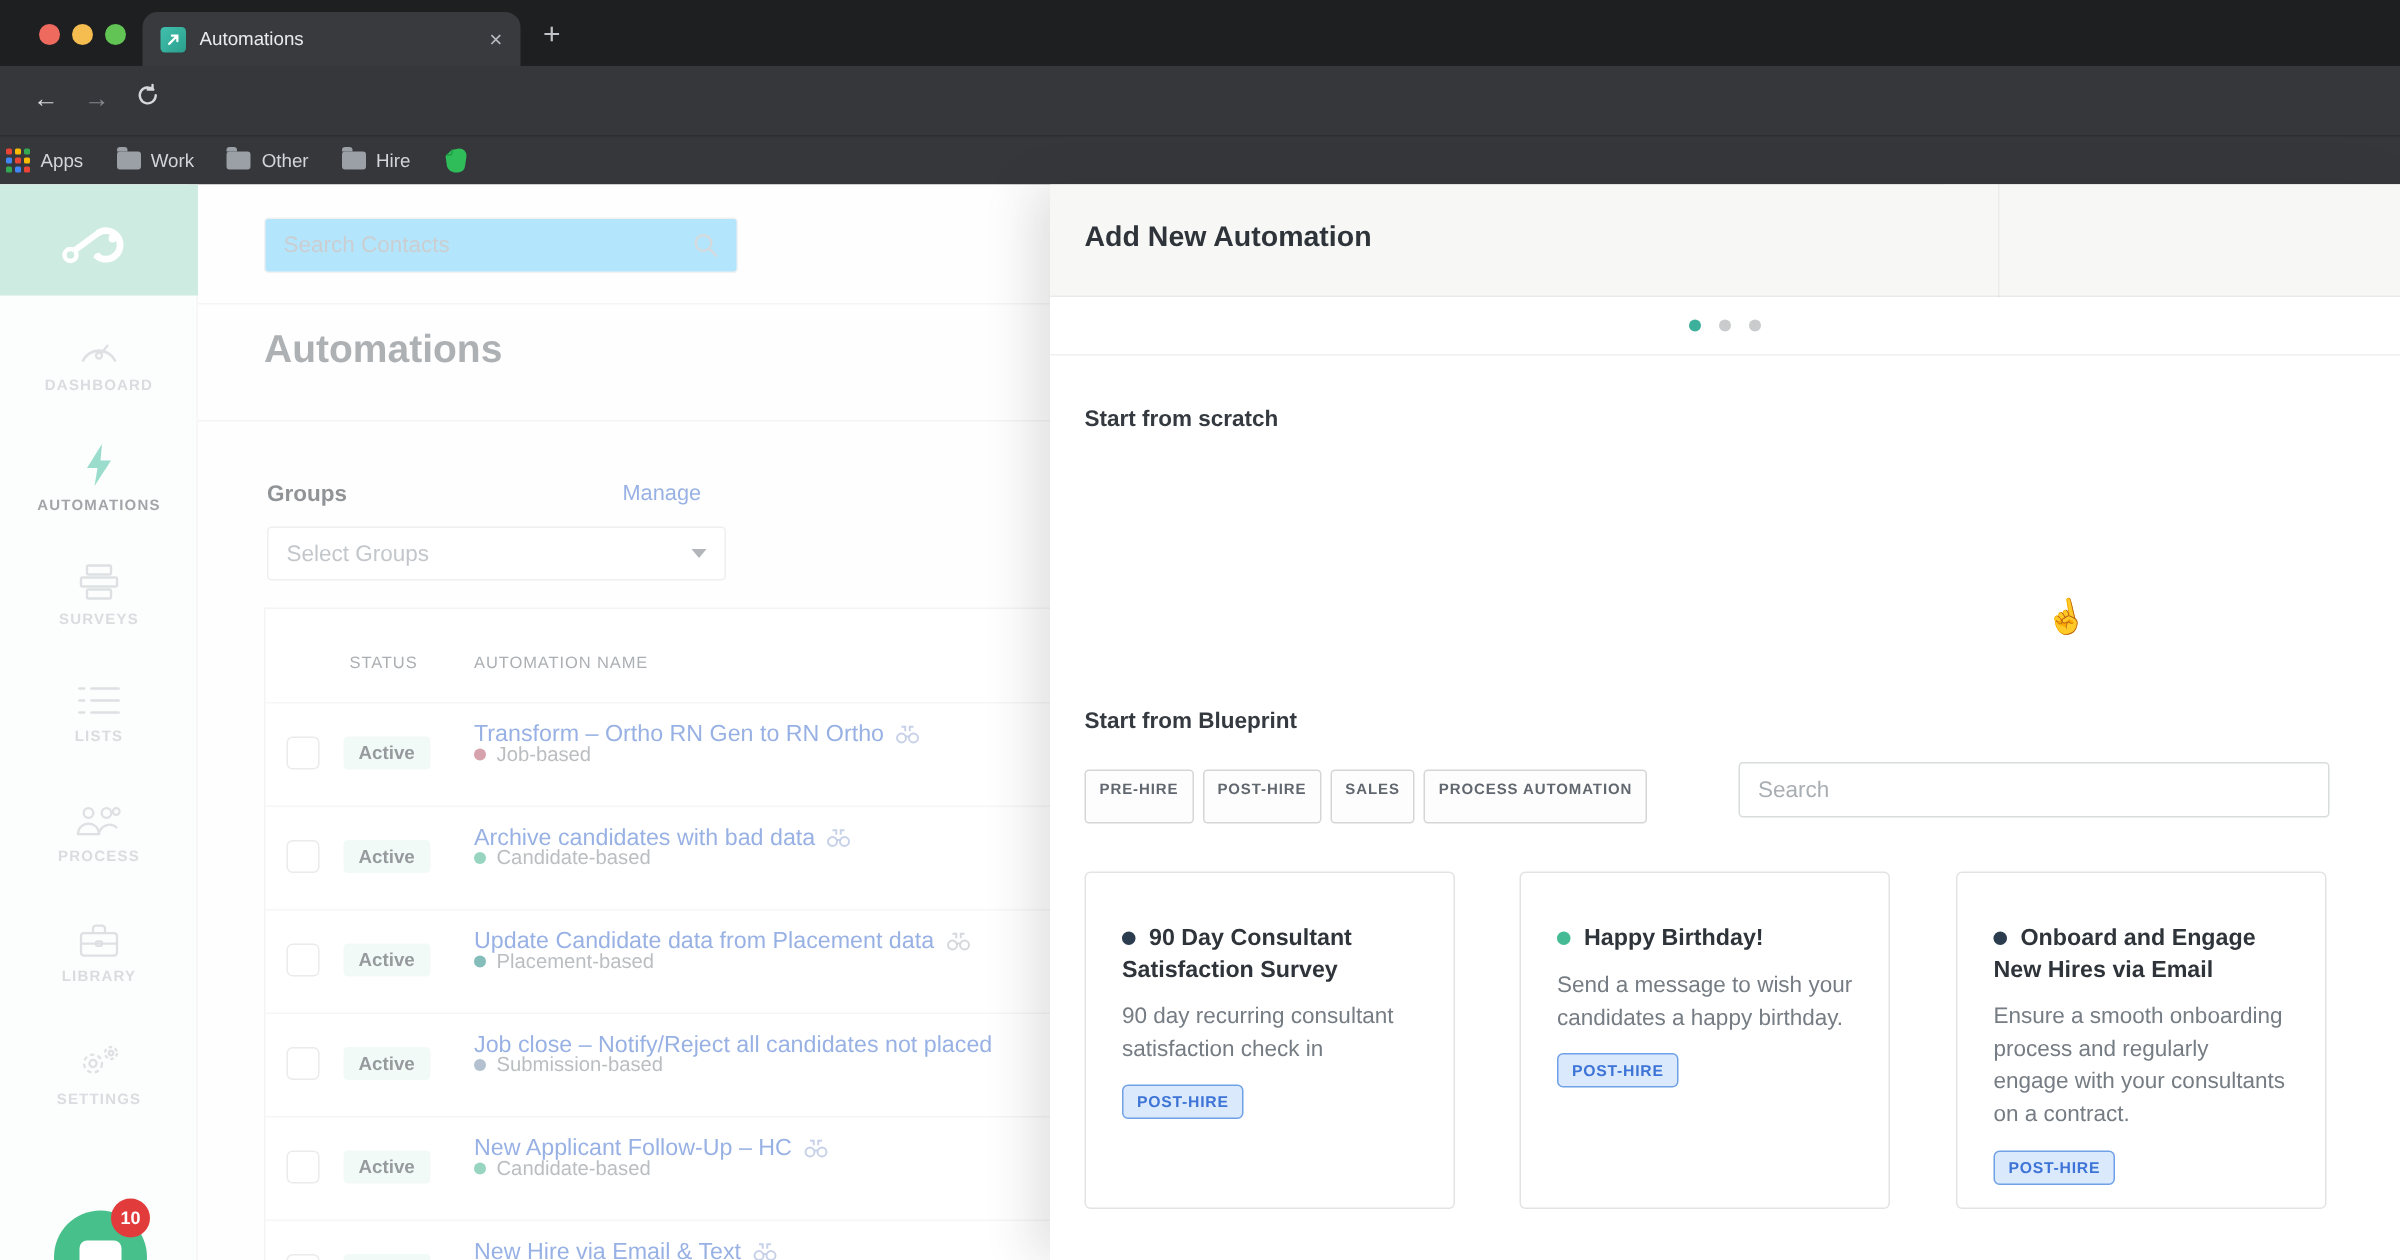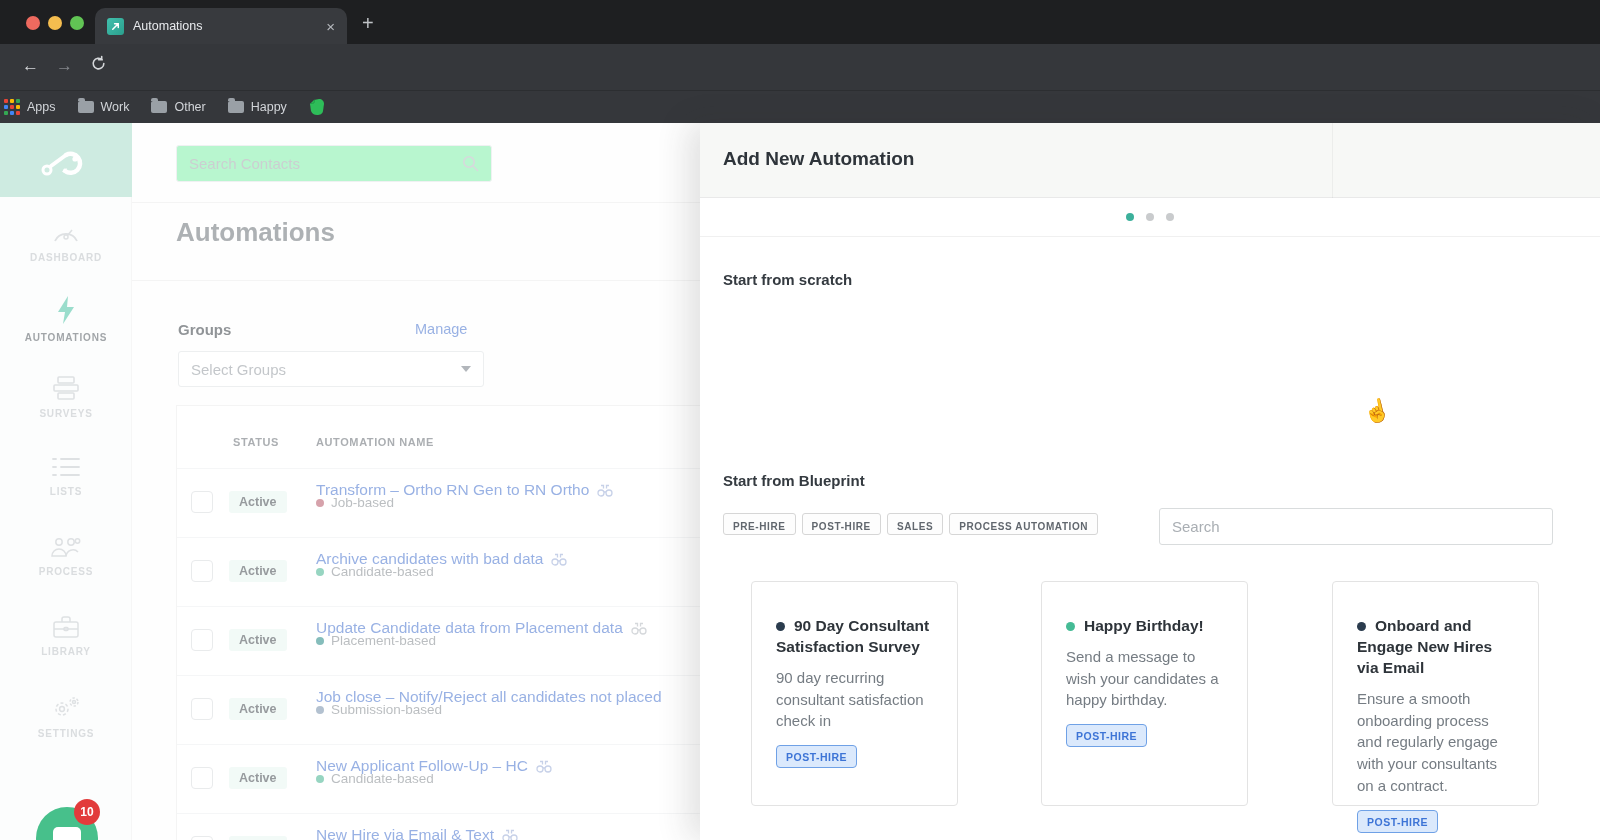--- a/index.html
+++ b/index.html
@@ -60,37 +60,37 @@
   .chat-bubble { position:absolute; left:36px; top:684px; width:62px; height:62px; border-radius:50%;
                  background:#47c08b; z-index:6; }
   .chat-bubble .screen { position:absolute; left:17px; top:20px; width:28px; height:24px; background:#fff; border-radius:5px; }
   .chat-badge { position:absolute; left:74px; top:676px; width:26px; height:26px; border-radius:50%;
                 background:#e23b3b; color:#ffffff; font-size:12px; font-weight:700; display:flex;
                 align-items:center; justify-content:center; z-index:7; }
 
   
   .main { position:absolute; left:132px; top:0; width:568px; height:717px; }
   .search-box { position:absolute; left:44px; top:22px; width:316px; height:37px; border:1px solid #e4e7e9;
-                border-radius:3px; background:#86efac; display:flex; align-items:center; padding:4px 12px; }
+                border-radius:3px; background:#7dd3fc; display:flex; align-items:center; padding:4px 12px; }
   .search-box input { border:none; outline:none; flex:1; font-size:15px; color:#555; background:transparent;
                       font-family:"Liberation Sans", sans-serif; }
   .search-box input::placeholder { color:#a6abb0; }
   .hr1 { position:absolute; left:0; top:79px; width:568px; height:1px; background:#ececec; }
   .page-title { position:absolute; left:44px; top:94px; font-size:26px; font-weight:600; color:#73797e; }
   .hr2 { position:absolute; left:0; top:157px; width:568px; height:1px; background:#ececec; }
   .groups-label { position:absolute; left:46px; top:198px; font-size:15px; font-weight:700; color:#41474d; }
   .manage-link { position:absolute; left:283px; top:198px; font-size:14.5px; color:#4f79d0; }
   .select-box { position:absolute; left:46px; top:228px; width:306px; height:36px; border:1px solid #e0e3e6;
                 border-radius:3px; background:#fff; display:flex; align-items:center; padding:0 12px;
                 font-size:15px; color:#989ea4; }
   .select-caret { margin-left:auto; width:0; height:0; border-left:5px solid transparent;
                   border-right:5px solid transparent; border-top:6px solid #7b828a; }
   .table-card { position:absolute; left:44px; top:282px; width:560px; height:435px; background:#fff;
                 border:1px solid #ececec; border-bottom:none; }
-  .th { position:absolute; top:30px; font-size:11px; font-weight:700; letter-spacing:.6px; color:#6e747a; }
+  .th { position:absolute; top:30px; font-size:11px; font-weight:400; letter-spacing:.6px; color:#6e747a; }
   .th-status { left:56px; }
   .th-name { left:139px; }
   .trow { position:absolute; left:0; width:700px; height:69px; border-top:1px solid #eef0f1; }
   .row-check { position:absolute; left:14px; top:22px; width:22px; height:22px; border:1px solid #d9dcde;
                border-radius:4px; background:#fff; }
   .row-status { position:absolute; left:52px; top:22px; font-size:12.5px; font-weight:700; color:#4a5157;
                 background:#e9f6f1; padding:4px 10px; border-radius:3px; }
   .row-name { position:absolute; left:139px; top:12px; font-size:15.5px; color:#4f79d0; white-space:nowrap; }
   .row-name .binocs { display:inline-block; margin-left:8px; vertical-align:-2px; }
   .row-type { position:absolute; left:139px; top:26px; font-size:13.5px; color:#8a9095; display:flex;
@@ -108,28 +108,28 @@
               border-bottom:1px solid #f0f0f0; display:flex; align-items:center; justify-content:center; gap:12px; }
   .pag-dot { width:8px; height:8px; border-radius:50%; background:#c9cbcd; }
   .pag-dot.active { background:#3cb09b; }
   .section-label { position:absolute; font-size:15px; font-weight:700; color:#343a40; }
   .blank-card { position:absolute; left:23px; top:186px; width:828px; height:115px; background:#fff;
                 border:1px solid #c2ded7; border-radius:3px; }
   .blank-title { position:absolute; left:22px; top:30px; font-size:15.5px; font-weight:700; color:#2e343a; }
   .blank-desc { position:absolute; left:22px; top:61px; font-size:15px; color:#3e444b; }
   .chips { position:absolute; left:23px; top:390px; display:flex; gap:6px; }
   .chip { border:1px solid #d6d6d6; border-radius:3px; background:#fdfdfd; color:#61676e; font-size:10px;
-          font-weight:700; letter-spacing:.6px; padding:7px 9px 2px; }
+          font-weight:700; letter-spacing:.6px; padding:7px 9px 16px; }
   .bp-search { position:absolute; left:459px; top:385px; width:394px; height:37px; border:1px solid #d9dcdd;
                border-radius:3px; padding:0 12px; display:flex; align-items:center; background:#fff; }
   .bp-search input { border:none; outline:none; flex:1; font-size:15px; color:#555; background:transparent;
                      font-family:"Liberation Sans", sans-serif; }
   .bp-search input::placeholder { color:#a9aeb3; }
-  .bp-card { position:absolute; top:458px; width:207px; height:225px; background:#fff; border:1px solid #e3e3e3;
-             border-radius:4px; padding:34px 24px 0;margin-left:28px; }
+  .bp-card { position:absolute; top:458px; width:247px; height:225px; background:#fff; border:1px solid #e3e3e3;
+             border-radius:4px; padding:34px 24px 0; }
   .bp-card1 { left:23px; } .bp-card2 { left:313px; } .bp-card3 { left:604px; }
   .bp-title { font-size:15.5px; font-weight:700; color:#2e343a; line-height:1.35; }
   .bp-dot { width:9px; height:9px; border-radius:50%; display:inline-block; margin-right:9px; }
   .bp-desc { margin-top:9px; font-size:15px; color:#757c83; line-height:1.45; }
   .bp-tag { display:inline-block; margin-top:13px; font-size:10.5px; font-weight:700; letter-spacing:.5px;
             color:#3d74d6; background:#dbe9fc; border:1px solid #6fa1e6; border-radius:4px; padding:5px 9px 4px; }
   .cursor-hand { position:absolute; left:664px; top:276px; font-size:22px; color:#1c1c1c;
                  transform:rotate(-12deg); z-index:20; pointer-events:none; }
   svg { display:block; }
 </style>
@@ -230,21 +230,21 @@
     <div class="bm">
       <span class="folder"></span>
       <span>Work</span>
     </div>
     <div class="bm">
       <span class="folder"></span>
       <span>Other</span>
     </div>
     <div class="bm">
       <span class="folder"></span>
-      <span>Happy</span>
+      <span>Hire</span>
     </div>
     <div class="bm">
       <svg width="16" height="18" viewBox="0 0 16 18">
         <path d="M5 2 L10 1 c3 0 5 2 5 5 l-1 7 c-.5 3 -3 4 -6 4 -3 0 -5 -1.5 -6 -4 L1 6 z" fill="#2ebd59"></path>
         <path d="M1.5 5.5 L5 5 L5.5 1.8" stroke="#1e9e45" stroke-width="1" fill="none"></path>
       </svg>
     </div>
   </div>
 </div>
 

